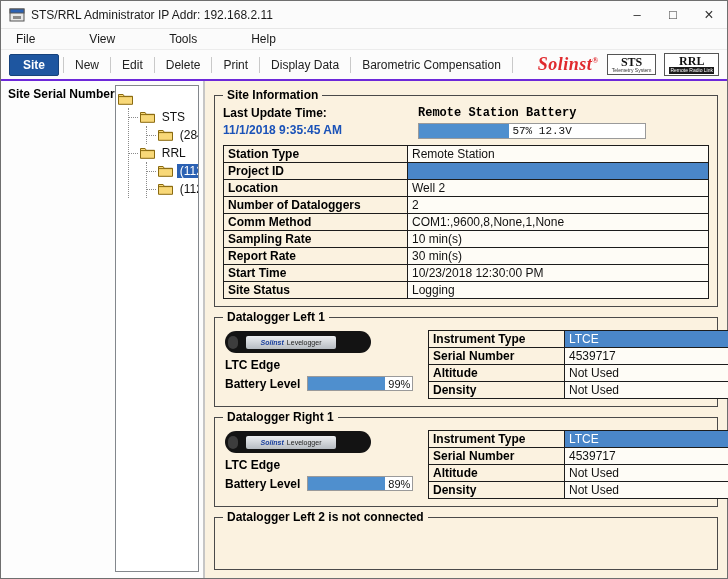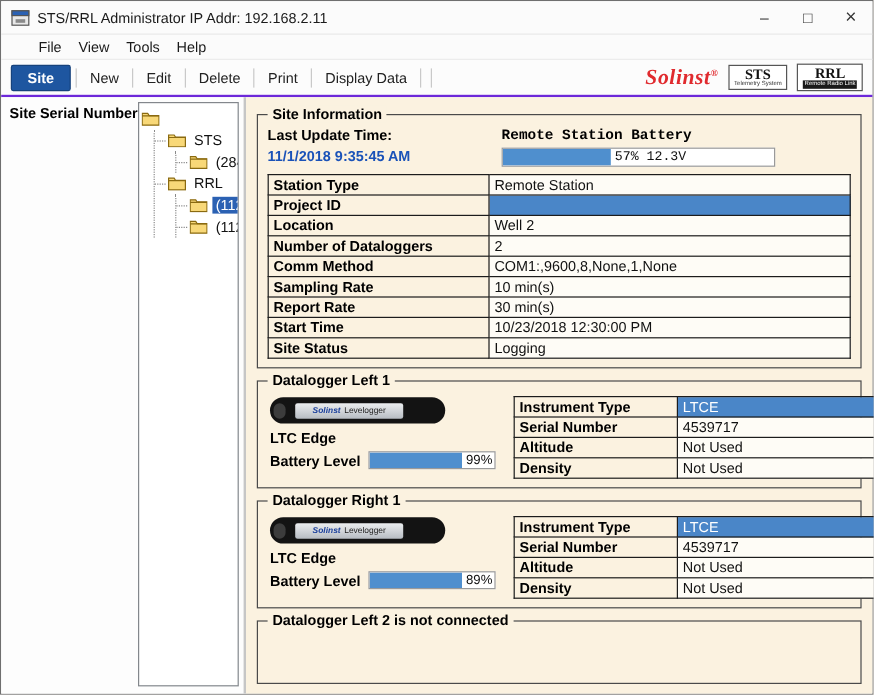--- a/index.html
+++ b/index.html
@@ -13,21 +13,21 @@
   .titlebar { height:28px; background:#fbfbfb; display:flex; align-items:center;
     border-bottom:1px solid #e7e7e7; flex:none; }
   .app-icon { width:16px; height:16px; margin:0 6px 0 8px; display:inline-flex; }
   .title-text { font-size:12px; color:#1a1a1a; }
   .win-controls { margin-left:auto; display:flex; height:100%; }
   .win-btn { width:36px; height:100%; display:flex; align-items:center; justify-content:center;
     font-size:13px; color:#333; cursor:default; }
   .win-btn.close { font-size:16px; }
   
   .menubar { height:21px; background:#fbfbfb; display:flex; align-items:center;
-    padding-left:24px; border-bottom:1px solid #ececec; flex:none; }
+    padding-left:8px; border-bottom:1px solid #ececec; flex:none;gap:40px; }
   .menu-item { padding:2px 7px; color:#1a1a1a; }
   
   .toolbar { height:31px; background:#fcfcfc; display:flex; align-items:center;
     padding:0 8px; border-bottom:2px solid #6d28d9; flex:none; }
   .tb-btn { border:none; background:transparent; font-family:inherit; font-size:12px;
     color:#222; padding:4px 7px; white-space:nowrap; }
   .tb-btn.active { background:#1e56a0; border:1px solid #16427c; color:#fff;
     font-weight:bold; border-radius:2px; padding:3px 13px; }
   .tb-sep { width:1px; height:16px; background:#c9c9c9; margin:0 4px; flex:none; }
   .tb-logos { margin-left:auto; display:flex; align-items:center; gap:8px; }
@@ -135,20 +135,21 @@
     <button class="tb-btn">New</button>
     <span class="tb-sep"></span>
     <button class="tb-btn">Edit</button>
     <span class="tb-sep"></span>
     <button class="tb-btn">Delete</button>
     <span class="tb-sep"></span>
     <button class="tb-btn">Print</button>
     <span class="tb-sep"></span>
     <button class="tb-btn">Display Data</button>
     <span class="tb-sep"></span>
+    <button class="tb-btn">Barometric Compensation</button>
     <span class="tb-sep"></span>
     <div class="tb-logos">
       <span class="solinst-logo"><span>Solinst</span><span class="solinst-reg">®</span></span>
       <div class="logo-box">
         <div class="logo-main">STS</div>
         <div class="logo-sub">Telemetry System</div>
       </div>
       <div class="logo-box">
         <div class="logo-main">RRL</div>
         <div class="logo-sub dark">Remote Radio Link</div>

